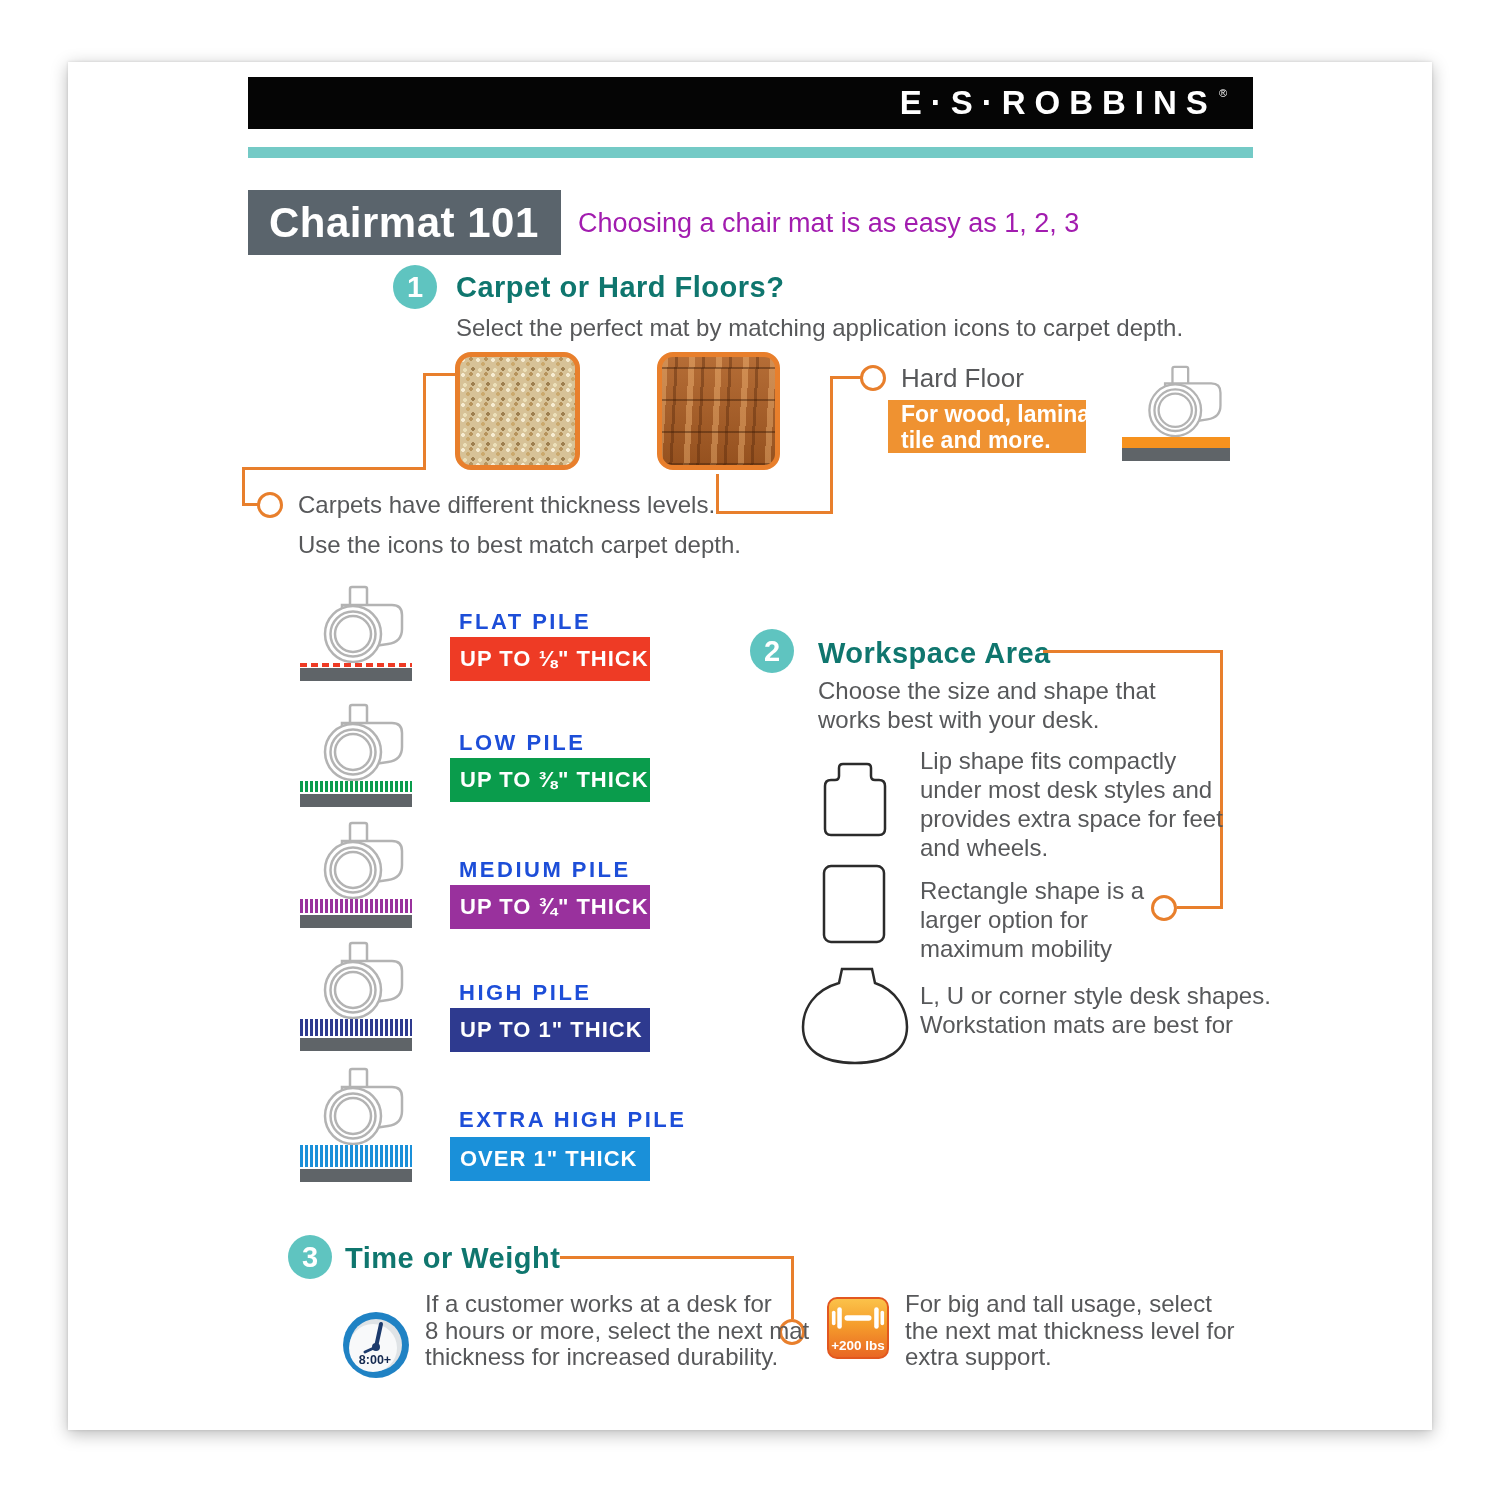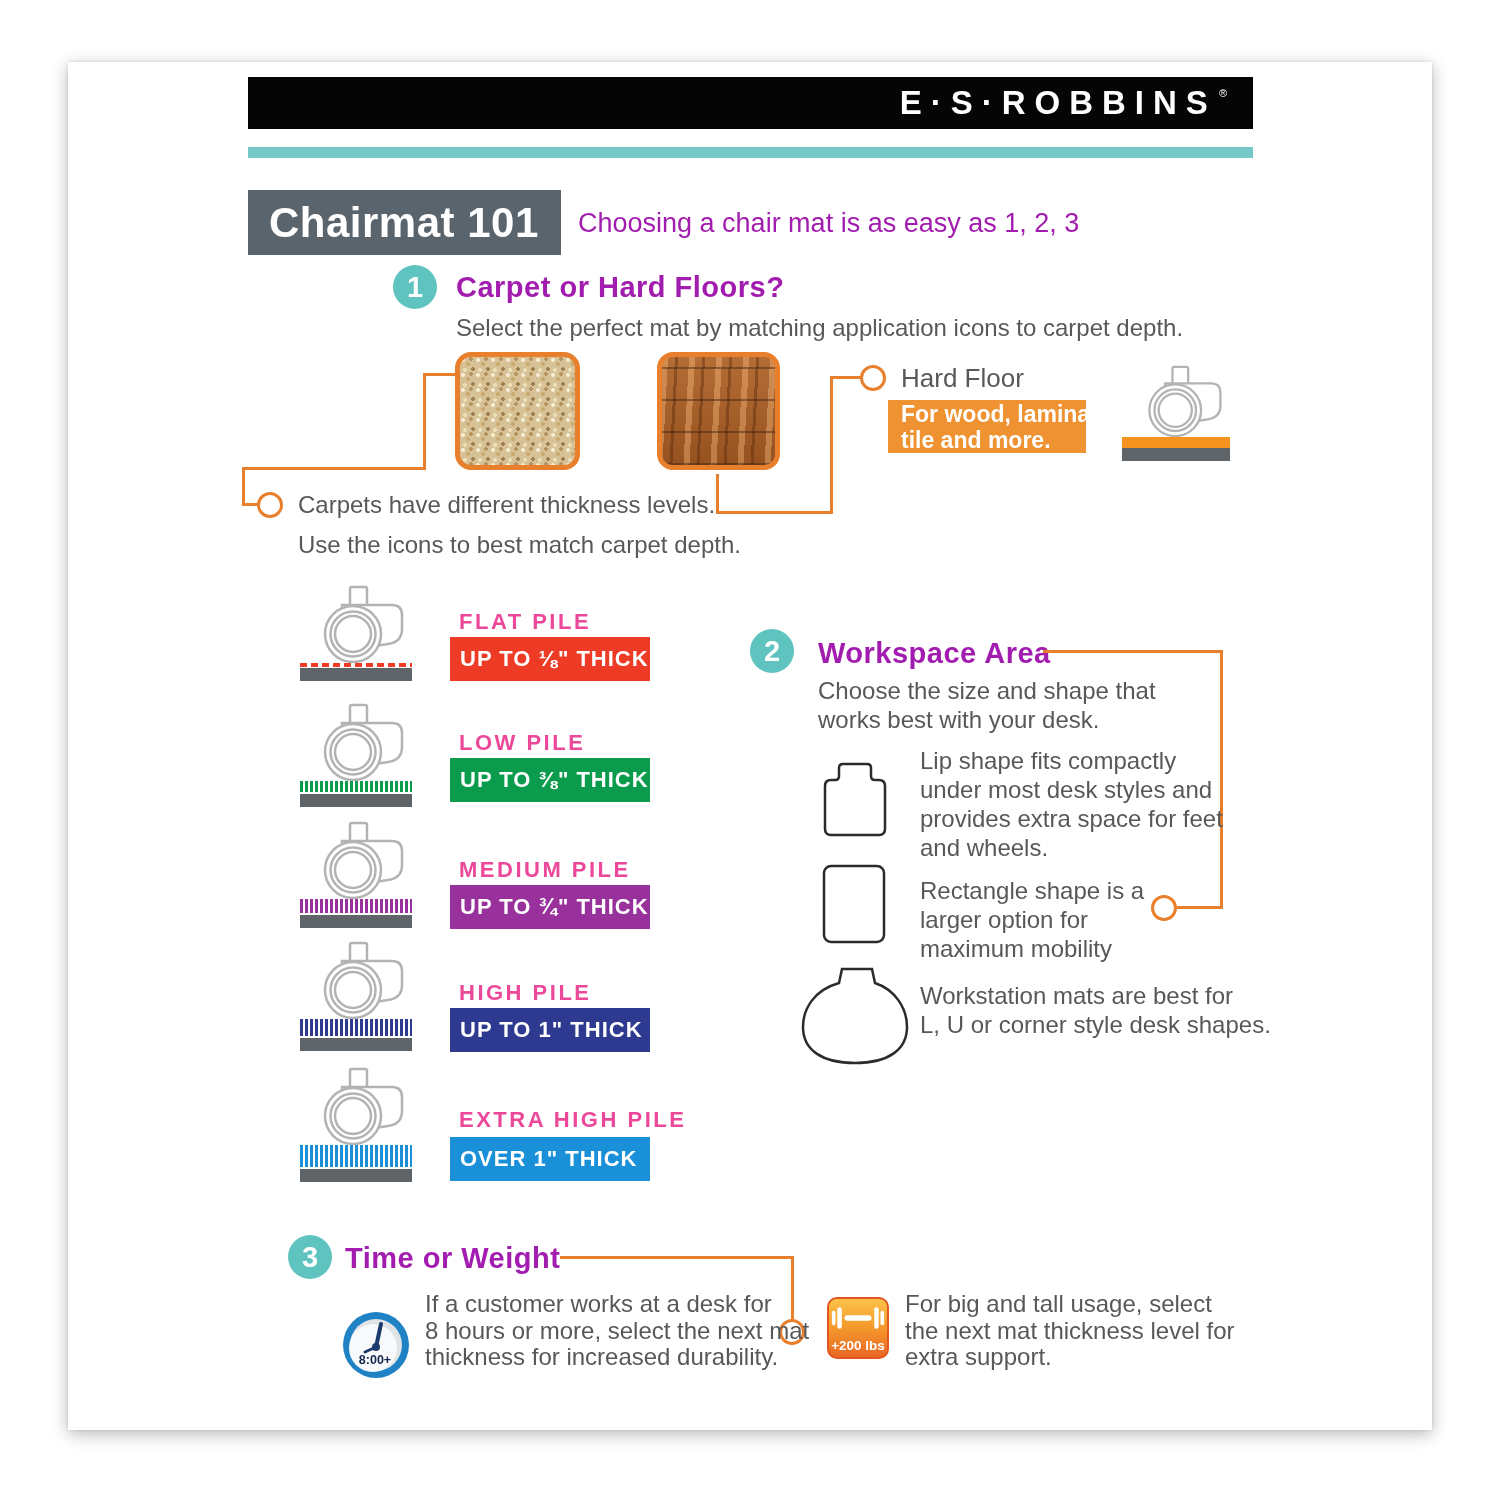--- a/index.html
+++ b/index.html
@@ -24,21 +24,21 @@
     position:absolute;left:248px;top:190px;width:313px;height:65px;background:#5a646c;
     color:#fff;font-weight:bold;font-size:42px;line-height:65px;padding-left:21px;box-sizing:border-box;
     letter-spacing:0.5px;
   }
   .tagline{position:absolute;left:578px;top:208px;font-size:27px;color:#a21caf;}
   
   .badge{
     position:absolute;width:44px;height:44px;border-radius:50%;background:#5fc4c0;
     color:#fff;font-weight:bold;font-size:29px;display:flex;align-items:center;justify-content:center;
   }
-  .sec-heading{position:absolute;font-size:29px;font-weight:bold;color:#a21caf;letter-spacing:0.5px;white-space:nowrap;}
+  .sec-heading{position:absolute;font-size:29px;font-weight:bold;color:#0f766e;letter-spacing:0.5px;white-space:nowrap;}
   .body-text{position:absolute;font-size:24px;color:#57585a;line-height:29px;white-space:nowrap;}
   
   .hline{position:absolute;height:0;border-top:3px solid #e87f2c;}
   .vline{position:absolute;width:0;border-left:3px solid #e87f2c;}
   .ocircle{position:absolute;width:20px;height:20px;border:3px solid #e87f2c;border-radius:50%;background:#fff;}
   
   .photo{position:absolute;border:5px solid #e87f2c;border-radius:16px;box-sizing:border-box;}
   .photo.carpet{
     left:455px;top:352px;width:125px;height:118px;background-color:#d7c297;
     background-image:
@@ -57,21 +57,21 @@
       linear-gradient(180deg,#b56d36,#95511f);
   }
   .hardfloor-box{
     position:absolute;left:888px;top:400px;width:198px;height:53px;background:#ef9231;
     color:#fff;font-weight:bold;font-size:23px;line-height:26px;
     display:flex;flex-direction:column;justify-content:center;padding-left:13px;box-sizing:border-box;white-space:nowrap;
   }
   .floor-strip-orange{position:absolute;left:1122px;top:437px;width:108px;height:11px;background:#f6921e;}
   .floor-strip-gray{position:absolute;left:1122px;top:448px;width:108px;height:13px;background:#5f6468;}
   
-  .pile-label{position:absolute;left:459px;font-size:22px;font-weight:bold;color:#ec4899;letter-spacing:2.5px;white-space:nowrap;}
+  .pile-label{position:absolute;left:459px;font-size:22px;font-weight:bold;color:#1d4ed8;letter-spacing:2.5px;white-space:nowrap;}
   .pile-bar{
     position:absolute;left:450px;width:200px;height:44px;color:#fff;font-weight:bold;font-size:22px;
     line-height:44px;padding-left:10px;box-sizing:border-box;letter-spacing:1px;white-space:nowrap;
   }
   .caster{position:absolute;}
   .pile-strip{
     position:absolute;left:300px;width:112px;background-color:#fff;
     background-image:repeating-linear-gradient(90deg, currentColor 0 3px, #ffffff 3px 5px);
   }
   .pile-strip.flat{background-image:repeating-linear-gradient(90deg, currentColor 0 7px, #ffffff 7px 11px);}
@@ -236,22 +236,22 @@
 <div class="note-block" style="left:920px;top:876px;line-height:29px;">
   <div>Rectangle shape is a</div>
   <div>larger option for</div>
   <div>maximum mobility</div>
 </div>
 
 <svg class="shape-svg" style="left:800px;top:966px;" width="110" height="100" viewBox="0 0 110 100">
   <path d="M42 3 H72 L75 17 C96 24 107 43 107 61 C107 84 88 97 55 97 C22 97 3 84 3 61 C3 43 14 24 39 17 Z" fill="none" stroke="#2b2b2b" stroke-width="2.5"></path>
 </svg>
 <div class="note-block" style="left:920px;top:981px;line-height:29px;">
+  <div>L, U or corner style desk shapes.</div>
   <div>Workstation mats are best for</div>
-  <div>L, U or corner style desk shapes.</div>
 </div>
 
 <div class="badge" style="left:288px;top:1235px;">3</div>
 <div class="sec-heading" style="left:345px;top:1242px;">Time or Weight</div>
 <div class="hline" style="left:560px;top:1256px;width:234px;"></div>
 <div class="vline" style="left:791px;top:1257px;height:62px;"></div>
 <div class="ocircle" style="left:779px;top:1319px;"></div>
 
 <svg class="clock" width="68" height="68" viewBox="0 0 68 68">
   <circle cx="34" cy="34" r="33" fill="#1f82c4"></circle>

